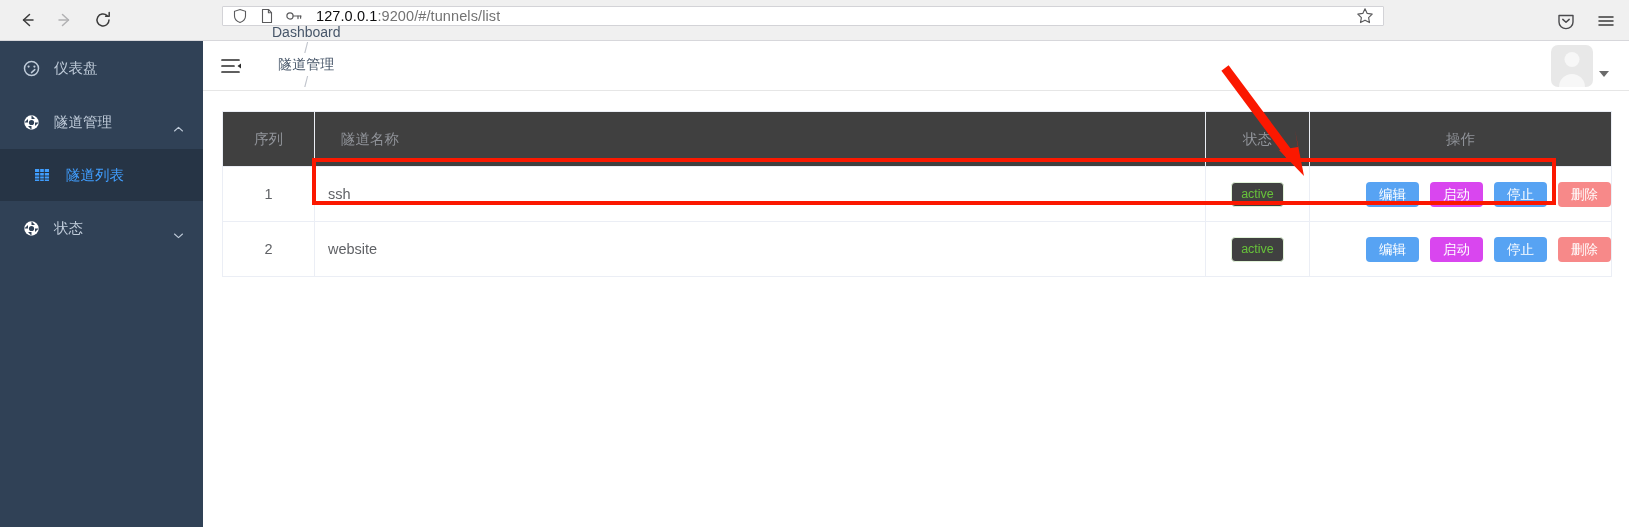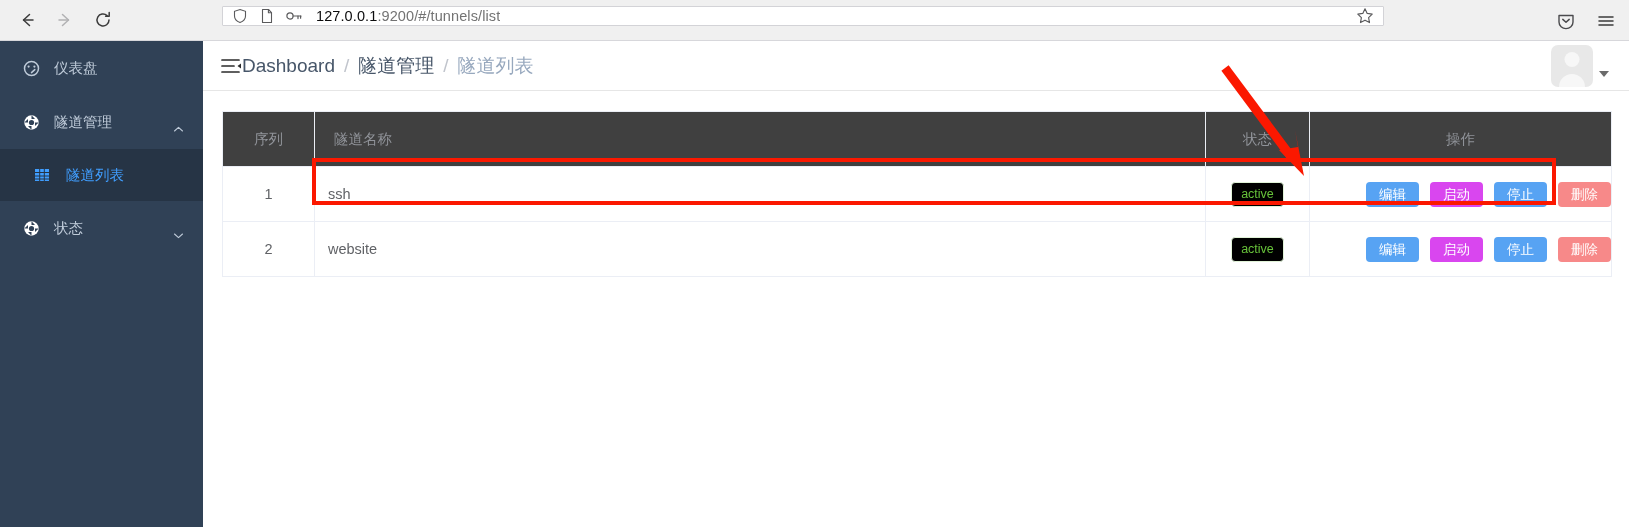--- a/index.html
+++ b/index.html
@@ -102,22 +102,24 @@
   
   .topbar {
     position: absolute; left: 203px; top: 0;
     width: 1426px; height: 50px;
     background: #ffffff;
     border-bottom: 1px solid #e6e6e6;
     display: flex; align-items: center;
   }
   .hamburger { margin-left: 17px; width: 22px; height: 22px; display:flex; align-items:center; justify-content:center;}
   .breadcrumb {
-    display: flex; align-items: center;
-    font-size: 19px;
+    margin-left: 30px;
+    display: flex; align-items: center;
+    font-size: 14px;
+    flex-direction: column;
   }
   .bc-item { color: #475669; }
   .bc-item.last { color: #97a8be; }
   .bc-sep { color: #c0c4cc; margin: 0 9px; font-weight: 300; }
   .topbar-right {
     position: absolute; right: 20px; top: 50%; transform: translateY(-50%);
     display: flex; align-items: center; gap: 6px;
   }
   .avatar {
     width: 42px; height: 42px;
@@ -156,21 +158,21 @@
   }
   table.tunnels th {
     font-size: 14.5px; font-weight: normal; color: #909399;
     text-align: center;
     height: 55px;
     border-bottom: 1px solid #ebeef5;
     border-right: 1px solid #ebeef5;
     background: #404040;
   }
   table.tunnels th:first-child { border-left: 1px solid #ebeef5; }
-  table.tunnels th.left { text-align: left; padding-left: 19px; }
+  table.tunnels th.left { text-align: left; padding-left: 26px; }
   table.tunnels td {
     font-size: 14.5px; color: #606266;
     text-align: center;
     height: 55px;
     border-bottom: 1px solid #ebeef5;
     border-right: 1px solid #ebeef5;
     background: #ffffff;
   }
   table.tunnels td:first-child { border-left: 1px solid #ebeef5; }
   table.tunnels td.left { text-align: left; padding-left: 13px; }
@@ -178,21 +180,21 @@
   .col-name { width: auto; }
   .col-status { width: 104px; }
   .col-ops { width: 302px; }
 
   .tag-active {
     display: inline-block;
     padding: 3px 9px;
     font-size: 12.5px;
     line-height: 17px;
     color: #67c23a;
-    background: #000000;
+    background: #404040;
     border: 1px solid #e1f3d8;
     border-radius: 4px;
   }
   .ops { display: flex; align-items: center; justify-content: flex-end; gap: 11px; }
   .btn {
     border: none;
     color: #ffffff;
     font-size: 13.5px;
     font-family: inherit;
     padding: 0 13px;

